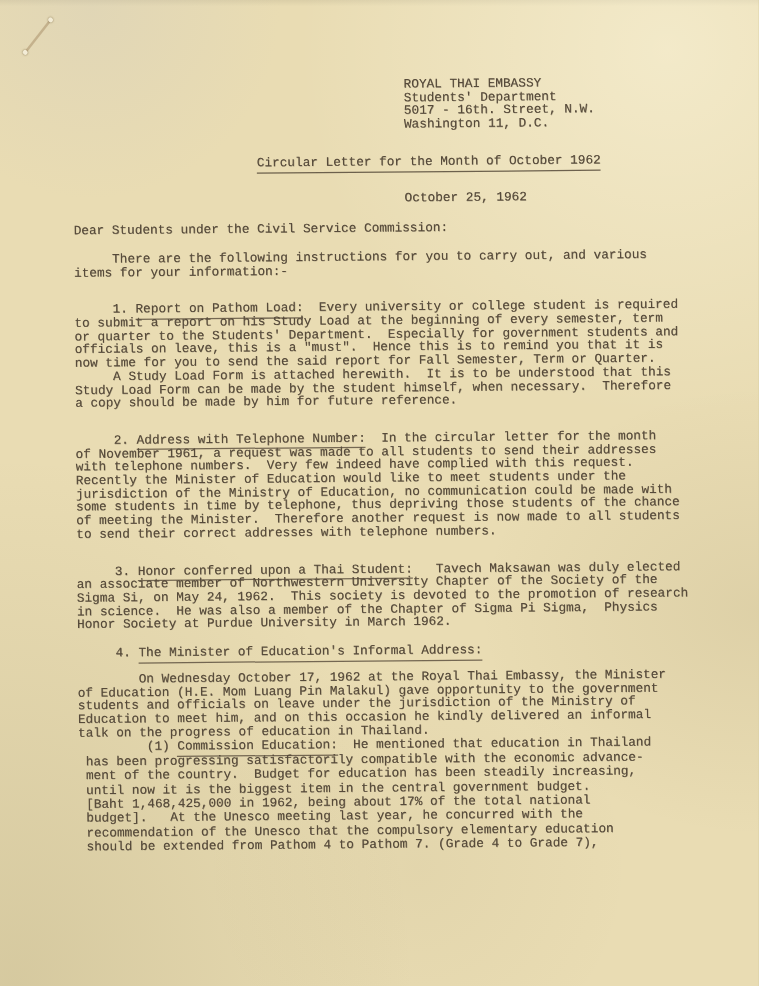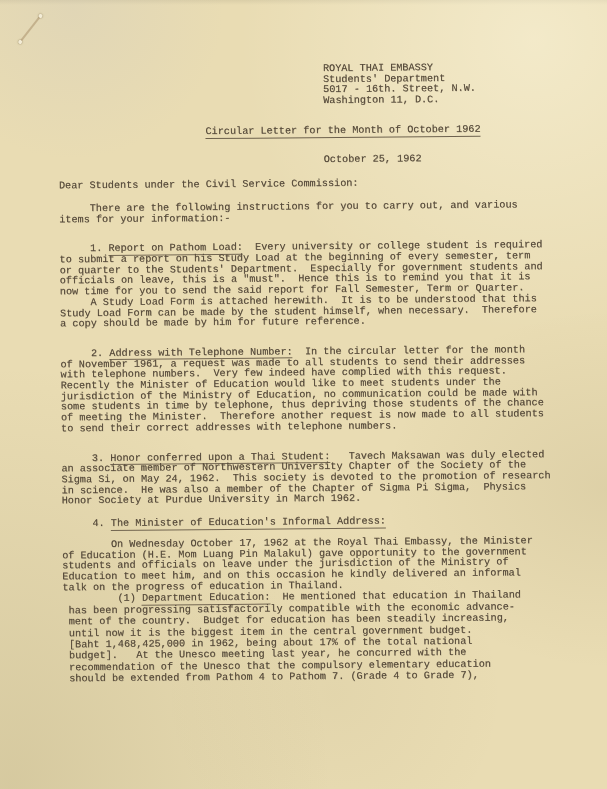--- a/index.html
+++ b/index.html
@@ -132,21 +132,21 @@
     <section class="sec sec4">
       <div class="line"><span>     4. </span><span class="u">The Minister of Education's Informal Address:</span></div>
       <div class="para">        On Wednesday October 17, 1962 at the Royal Thai Embassy, the Minister
 of Education (H.E. Mom Luang Pin Malakul) gave opportunity to the government
 students and officials on leave under the jurisdiction of the Ministry of
 Education to meet him, and on this occasion he kindly delivered an informal
 talk on the progress of education in Thailand.</div>
     </section>
 
     <section class="sub">
-      <div class="line"><span>        (1) </span><span class="u">Department Education:</span><span>  He mentioned that education in Thailand</span></div>
+      <div class="line"><span>        (1) </span><span class="u">Commission Education:</span><span>  He mentioned that education in Thailand</span></div>
       <div class="para">has been progressing satisfactorily compatible with the economic advance-
 ment of the country.  Budget for education has been steadily increasing,
 until now it is the biggest item in the central government budget.
 [Baht 1,468,425,000 in 1962, being about 17% of the total national
 budget].   At the Unesco meeting last year, he concurred with the
 recommendation of the Unesco that the compulsory elementary education
 should be extended from Pathom 4 to Pathom 7. (Grade 4 to Grade 7),</div>
     </section>
 
   </div>

